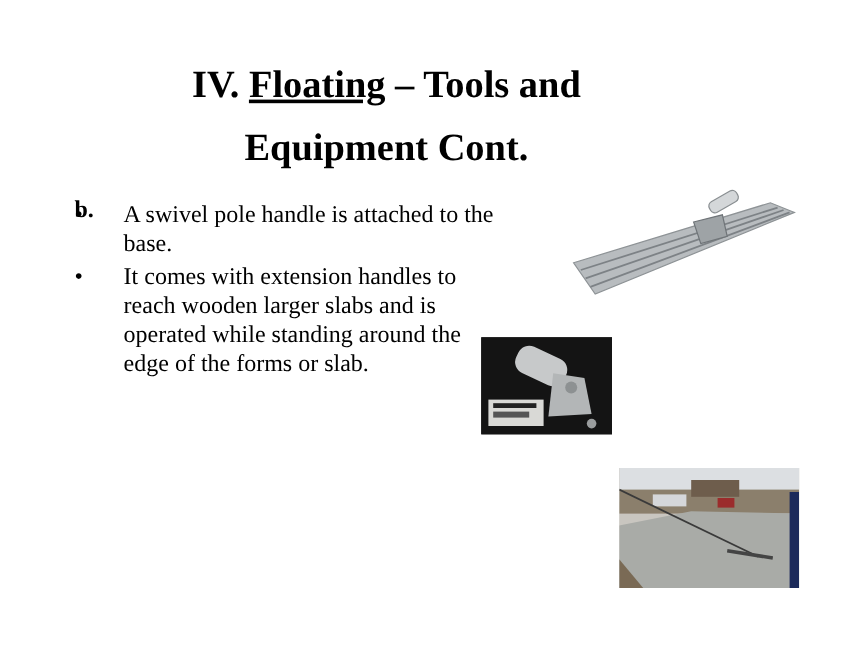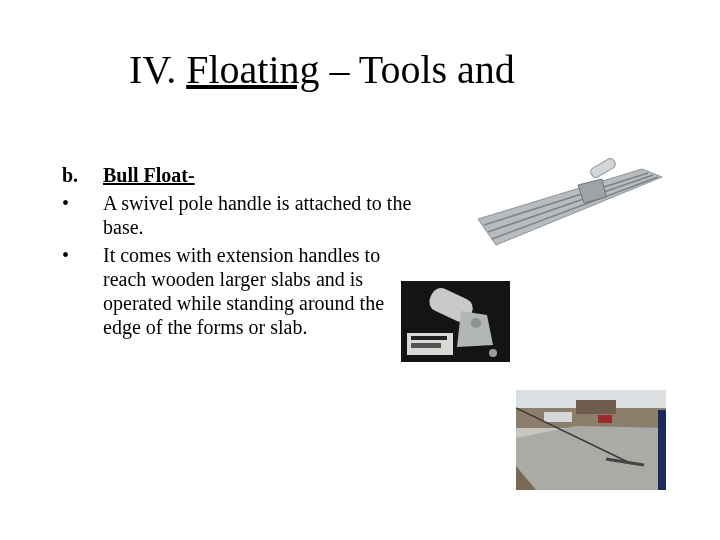--- a/index.html
+++ b/index.html
@@ -2,46 +2,46 @@
 <html><head>
 <meta charset="utf-8">
 <style>
   html, body { margin: 0; padding: 0; }
   body {
     width: 720px; height: 540px; background: #ffffff; position: relative; overflow: hidden;
     font-family: "Liberation Serif", "DejaVu Serif", serif; color: #000;
   }
   .title {
     position: absolute; left: 0; top: 44px; width: 644px; text-align: center;
-    font-weight: normal; font-size: 40px; line-height: 52px;
+    font-weight: bold; font-size: 32px; line-height: 52px;
   }
   .title .u { text-decoration: underline; }
   .body { position: absolute; left: 62px; top: 163px; width: 360px; font-size: 20px; line-height: 24px; }
   .row { position: relative; padding-left: 41px; }
   .marker { position: absolute; left: 0; top: 0; }
   .marker.b { font-weight: bold; }
   .marker.dot { left: 0; }
   .heading { font-weight: bold; text-decoration: underline; display: block; margin-bottom: 4px; }
   .gap { margin-top: 4px; }
   .img { position: absolute; }
   #img-float { left: 466px; top: 155px; width: 232px; height: 110px; }
   #img-swivel { left: 401px; top: 281px; width: 109px; height: 81px; background: #141414; }
   #img-slab { left: 516px; top: 390px; width: 150px; height: 100px; background: #c9c6c0; overflow: hidden; }
 </style>
 </head>
 <body>
 
 <div class="title">
   <div><span>IV. </span><span class="u">Floating</span><span> – Tools and</span></div>
+  <div>Equipment Cont.</div>
 </div>
 
 <div class="body">
   <div class="row">
     <span class="marker b">b.</span>
-    <span class="heading">Bull Float-</span>
   </div>
   <div class="row gap">
     <span class="marker dot">•</span>
     <div>A swivel pole handle is attached to the base.</div>
   </div>
   <div class="row gap">
     <span class="marker dot">•</span>
     <div>It comes with extension handles to reach wooden larger slabs and is operated while standing around the edge of the forms or slab.</div>
   </div>
 </div>

